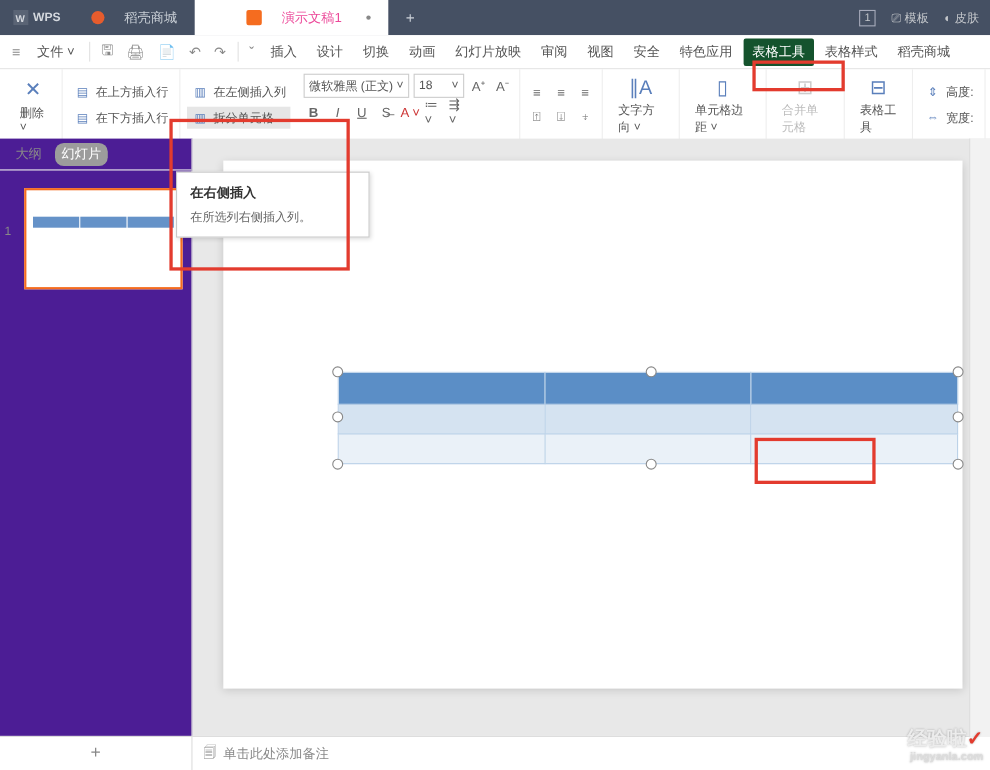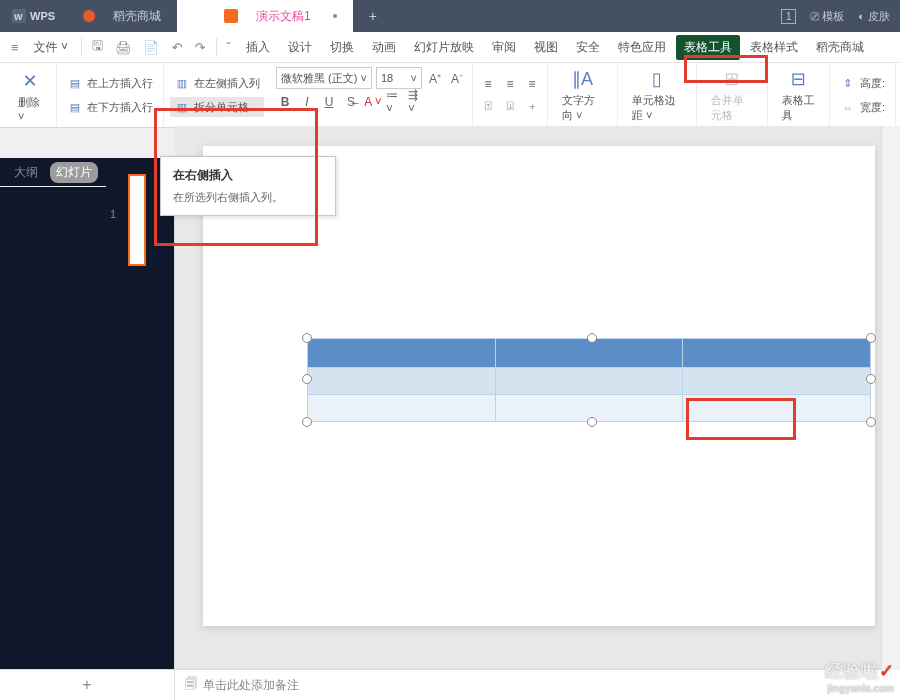--- a/index.html
+++ b/index.html
@@ -229,25 +229,24 @@
   .content-area {
     position: absolute;
     top: 126px;
     bottom: 30px;
     left: 0;
     right: 0;
     display: flex;
   }
   .side-panel {
     width: 174px;
-    background: #0f172a;
+    background: #4c1d95;
     border-right: 1px solid #ddd;
     display: flex;
-    flex-direction: row;
-    margin-top: 32px;
+    flex-direction: column;
   }
   .side-tabs {
     height: 28px;
     display: flex;
     align-items: center;
     gap: 6px;
     padding: 0 8px;
     border-bottom: 1px solid #eee;
   }
   .side-tab {

